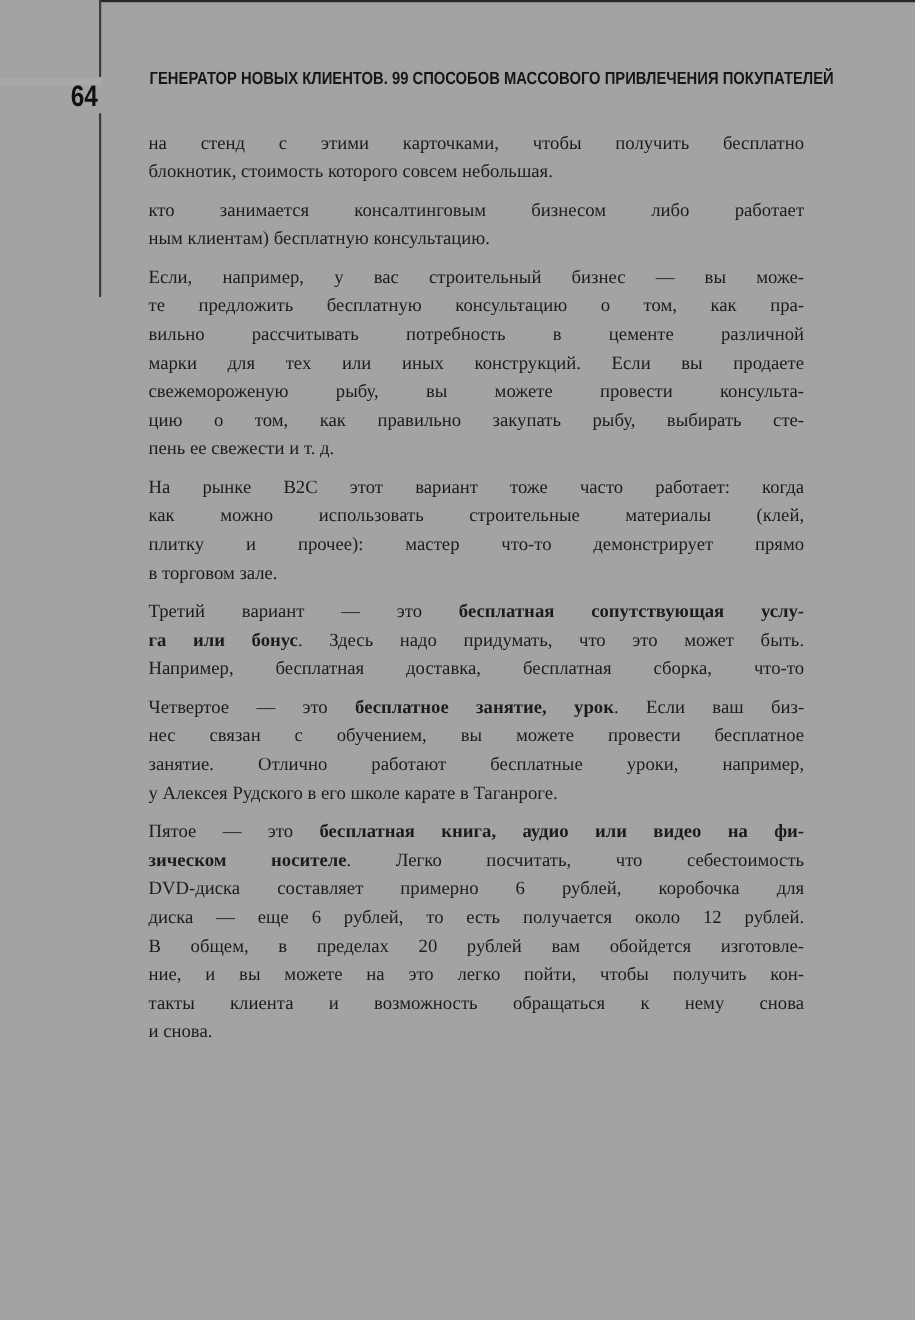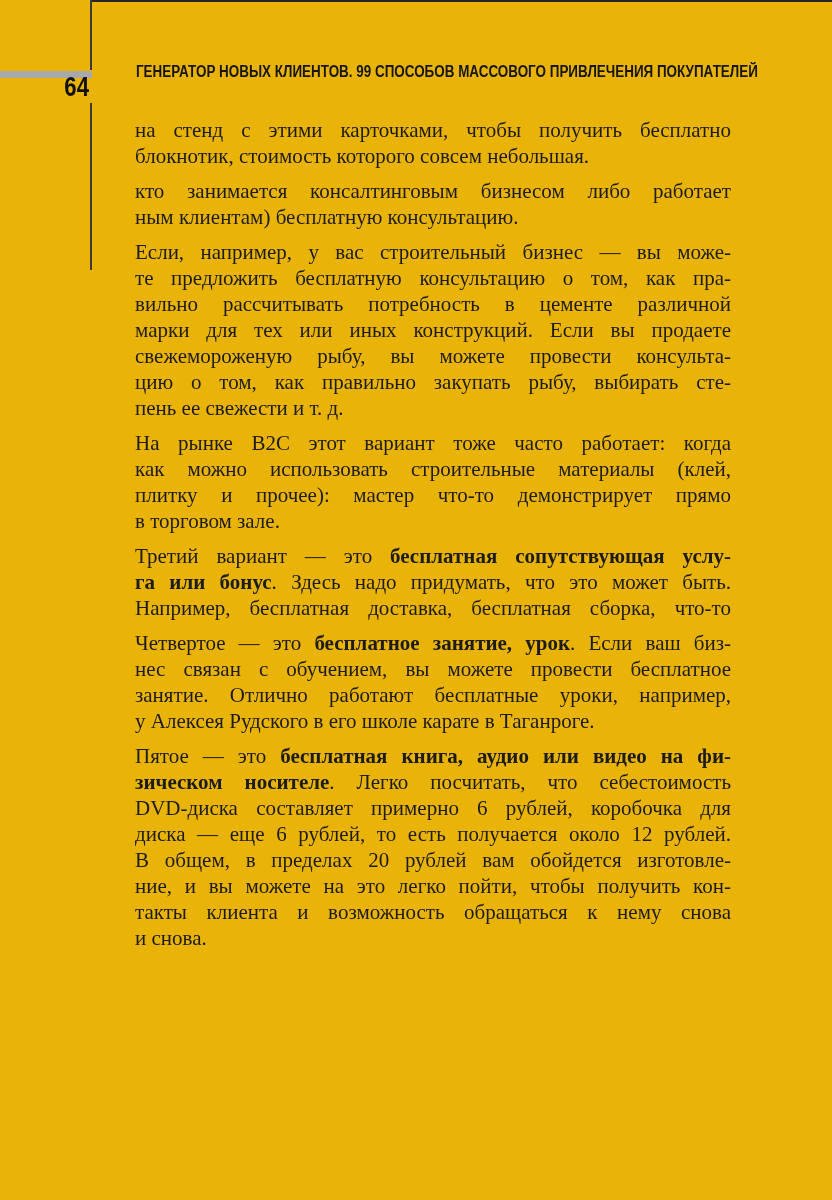--- a/index.html
+++ b/index.html
@@ -4,21 +4,21 @@
 <style>
   html, body {
     margin: 0;
     padding: 0;
     background: #ffffff;
   }
   #page {
     position: relative;
     width: 832px;
     height: 1200px;
-    background: #eab308;
+    background: #a3a3a3;
     overflow: hidden;
     font-family: "Liberation Serif", serif;
   }
   
   #top-edge-line {
     position: absolute;
     left: 91px;
     top: 0;
     width: 741px;
     height: 2px;
@@ -70,21 +70,21 @@
     color: #161616;
     transform: scaleX(0.84);
     transform-origin: left center;
   }
   
   #body-text {
     position: absolute;
     left: 135px;
     top: 117px;
     width: 596px;
-    font-size: 21px;
+    font-size: 17px;
     line-height: 26px;
     color: #1c1c1c;
   }
   .paragraph { margin: 0 0 9px 0; }
   .line {
     text-align: justify;
     text-align-last: justify;
   }
   .line.last {
     text-align: right;

